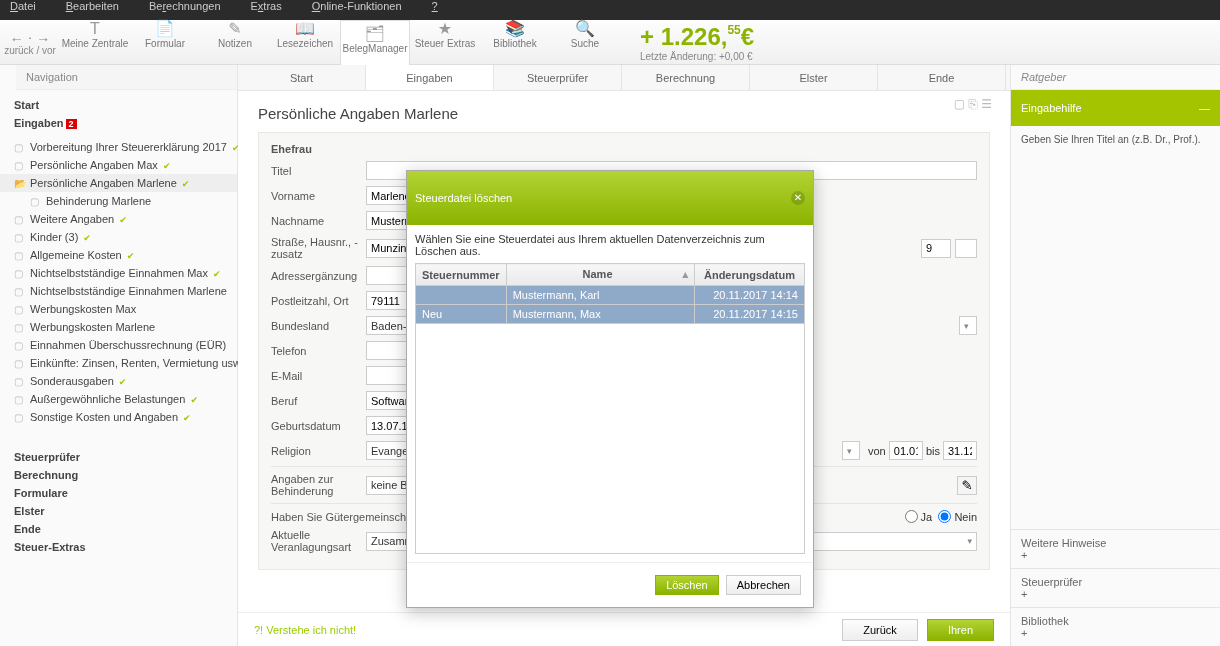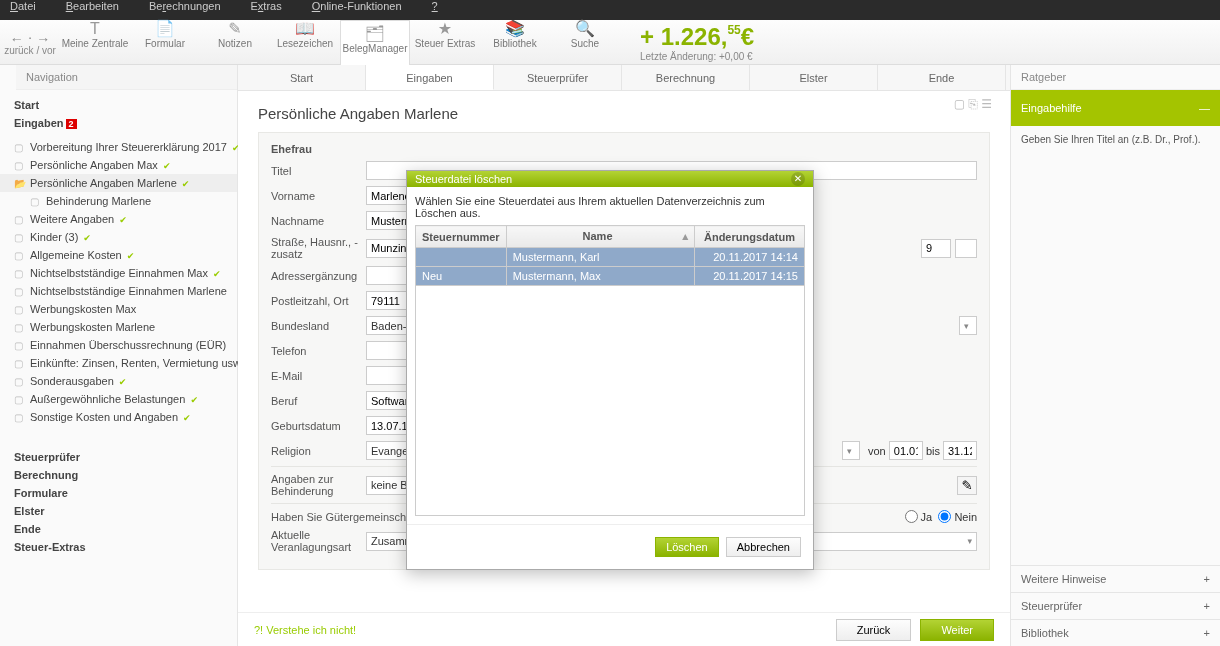--- a/index.html
+++ b/index.html
@@ -50,29 +50,29 @@
 .row .sel .arr { color: #888; font-size: 9px; }
 .hr { border-top: 1px solid #e5e5e2; margin: 6px 0; }
 
 .footer { position: absolute; bottom: 0; left: 0; right: 0; height: 34px; border-top: 1px solid #eee; display: flex; align-items: center; padding: 0 16px; background: #fff; justify-content: space-between; }
 .footer .help { color: #9c0; font-size: 11px; }
 .footer .btns button { margin-left: 6px; height: 22px; padding: 0 20px; font-size: 11px; border: 1px solid #ccc; background: linear-gradient(#fdfdfd,#eee); cursor: pointer; }
 .footer .btns .primary { background: linear-gradient(#b3d334,#8bb300); color: #fff; border-color: #8bb300; }
 
 
 .rightcol { width: 210px; border-left: 1px solid #e5e5e5; background: #fafafa; display: flex; flex-direction: column; }
-.rightcol .hdr { font-size: 11px; color: #888; padding: 6px 10px; border-bottom: 1px solid #eee; }
+.rightcol .hdr { font-size: 11px; color: #888; padding: 6px 10px; border-bottom: 1px solid #eee; font-style: italic; }
 .rightcol .panelhdr { background: #a4c400; color: #fff; padding: 12px 10px; font-size: 11px; display: flex; justify-content: space-between; }
 .rightcol .paneltxt { padding: 8px 10px; font-size: 10px; color: #555; }
 .rightcol .accordion { margin-top: auto; }
-.rightcol .acc { border-top: 1px solid #e5e5e5; padding: 7px 10px; font-size: 11px; color: #666; display: flex; justify-content: space-between; cursor: pointer; }
+.rightcol .acc { border-top: 1px solid #e5e5e5; padding: 7px 10px; font-size: 11px; color: #666; display: flex; justify-content: space-between; cursor: pointer; flex-direction: column; }
 
 
 .modal { position: absolute; left: 406px; top: 170px; width: 408px; background: #fff; border: 1px solid #aaa; box-shadow: 0 4px 16px rgba(0,0,0,0.25); z-index: 100; }
-.modal .mhdr { background: linear-gradient(#b3d334,#8bb300); color: #fff; font-size: 11px; padding: 1px 8px; display: flex; justify-content: space-between; align-items: center; }
+.modal .mhdr { background: linear-gradient(#b3d334,#8bb300); color: #fff; font-size: 11px; padding: 20px 8px; display: flex; justify-content: space-between; align-items: center; }
 .modal .mhdr .x { width: 14px; height: 14px; border-radius: 50%; background: rgba(0,0,0,0.15); text-align: center; line-height: 13px; font-size: 10px; cursor: pointer; }
 .modal .mbody { padding: 8px; font-size: 11px; }
 .modal table { width: 100%; border-collapse: collapse; font-size: 11px; margin-top: 6px; }
 .modal th { background: linear-gradient(#f7f7f7,#e9e9e9); border: 1px solid #ccc; padding: 4px 6px; text-align: center; font-weight: bold; color: #555; }
 .modal td { border: 1px solid #ccc; padding: 3px 6px; background: #8fa9c9; color: #fff; }
 .modal .tblwrap { height: 230px; border: 1px solid #ccc; border-top: none; overflow: hidden; }
 .modal .mfoot { padding: 12px; text-align: right; border-top: 1px solid #eee; }
 .modal .mfoot button { height: 20px; padding: 0 10px; font-size: 11px; border: 1px solid #ccc; background: linear-gradient(#fdfdfd,#eee); cursor: pointer; margin-left: 4px; }
 .modal .mfoot .del { background: linear-gradient(#b3d334,#8bb300); color: #fff; border-color: #8bb300; }
 
@@ -238,21 +238,21 @@
               <span>Zusammenveranlagung</span>
               <span class="arr">▾</span>
             </div>
           </div>
       </div>
     </div>
     <div class="footer">
       <span class="help">?! Verstehe ich nicht!</span>
       <span class="btns">
         <button>Zurück</button>
-        <button class="primary">Weiter</button>
+        <button class="primary">Ihren</button>
       </span>
     </div>
   </div>
 
   <div class="rightcol">
     <div class="hdr">Ratgeber</div>
     <div class="panelhdr">
         <span>Eingabehilfe</span>
         <span>—</span>
       </div>

